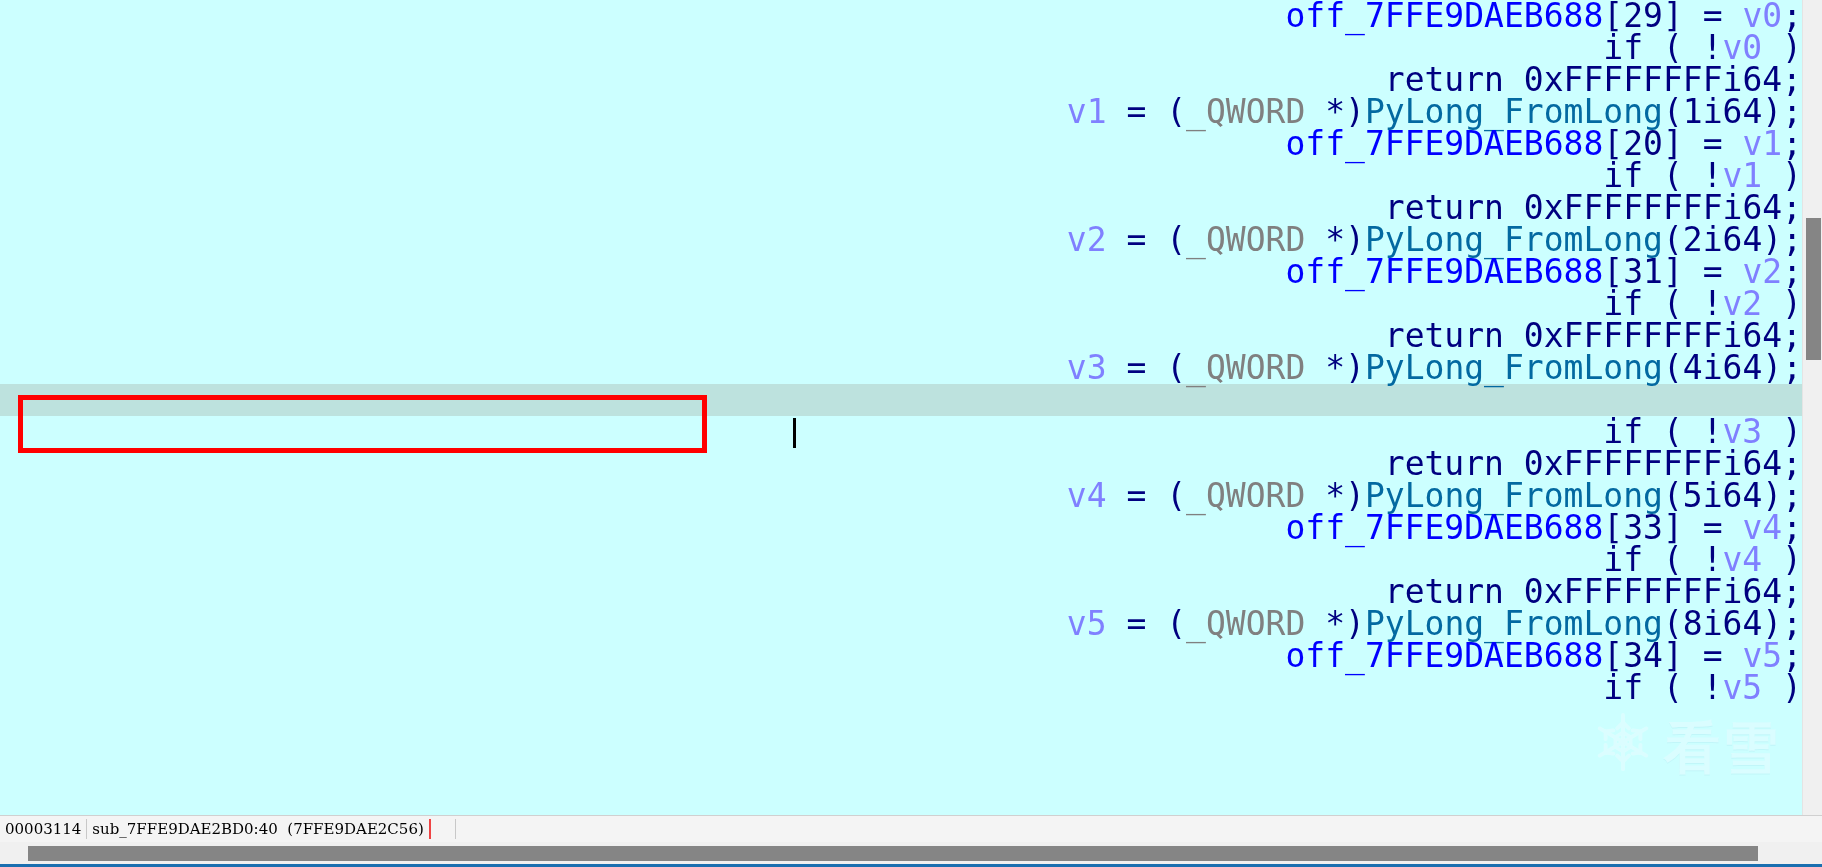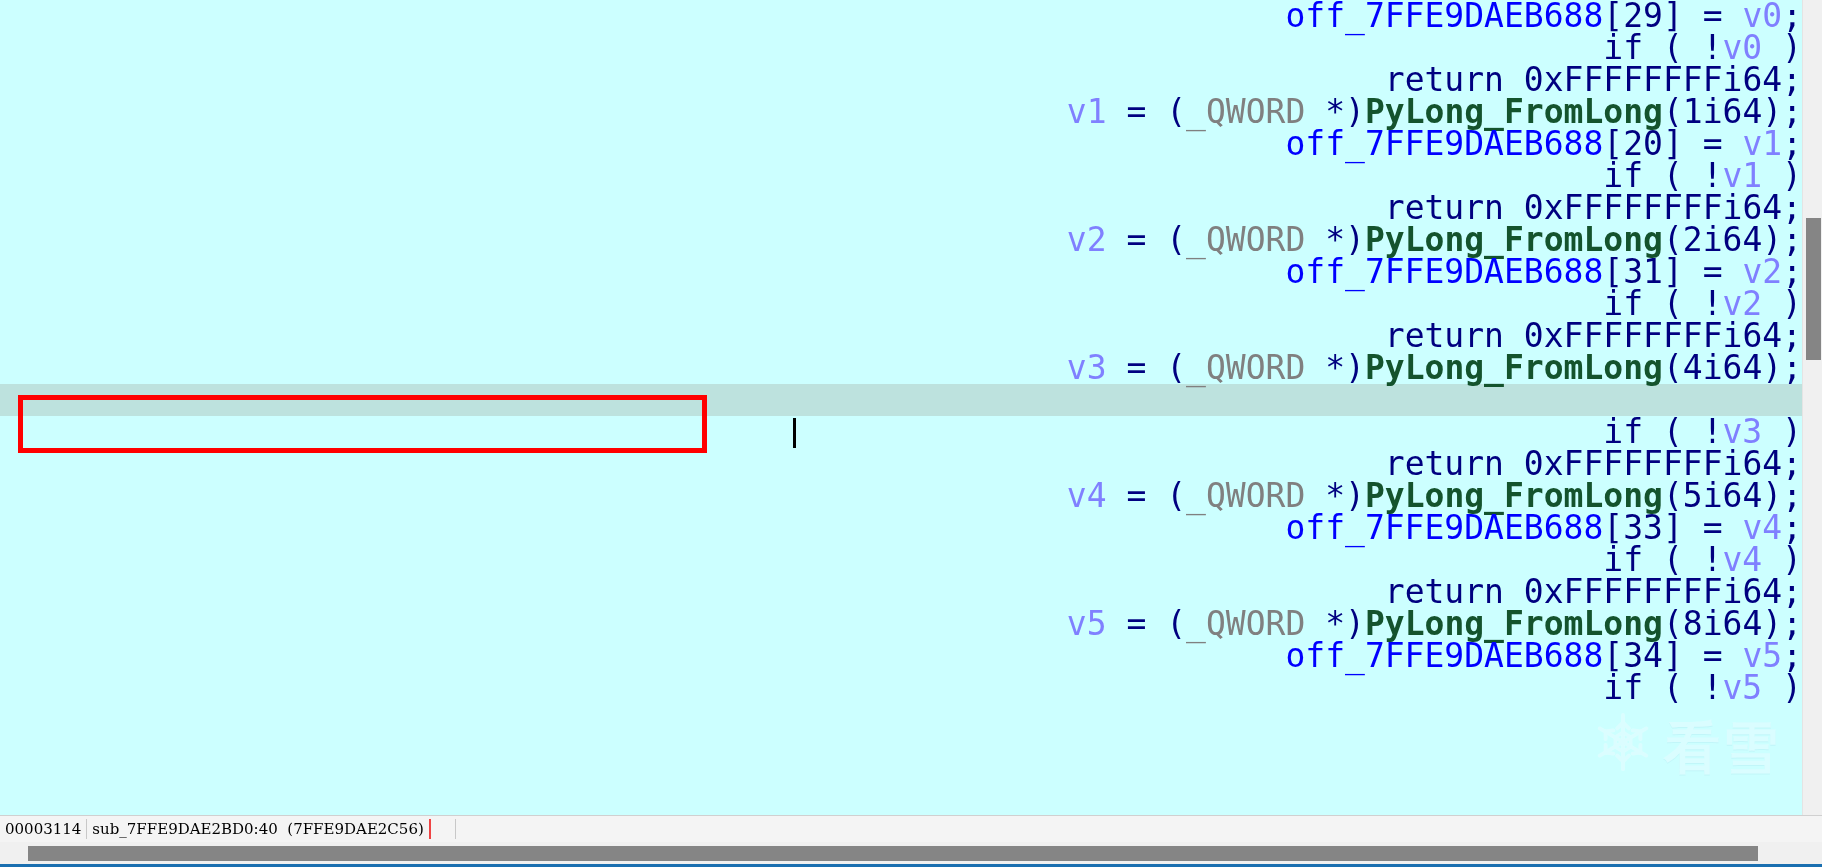--- a/index.html
+++ b/index.html
@@ -56,21 +56,21 @@
   }
   .code-line .ln-text {
     position: relative;
     z-index: 1;
   }
 
   
   .t-plain  { color: #000080; }
   .t-var    { color: #8080ff; }
   .t-gvar   { color: #0000ff; }
-  .t-func   { color: #14532d; font-weight: bold; }
+  .t-func   { color: #0369a1; }
   .t-type   { color: #808080; }
 
   
   #caret {
     position: absolute;
     left: 793px;
     top: 418px;
     width: 3px;
     height: 30px;
     background: #000000;

